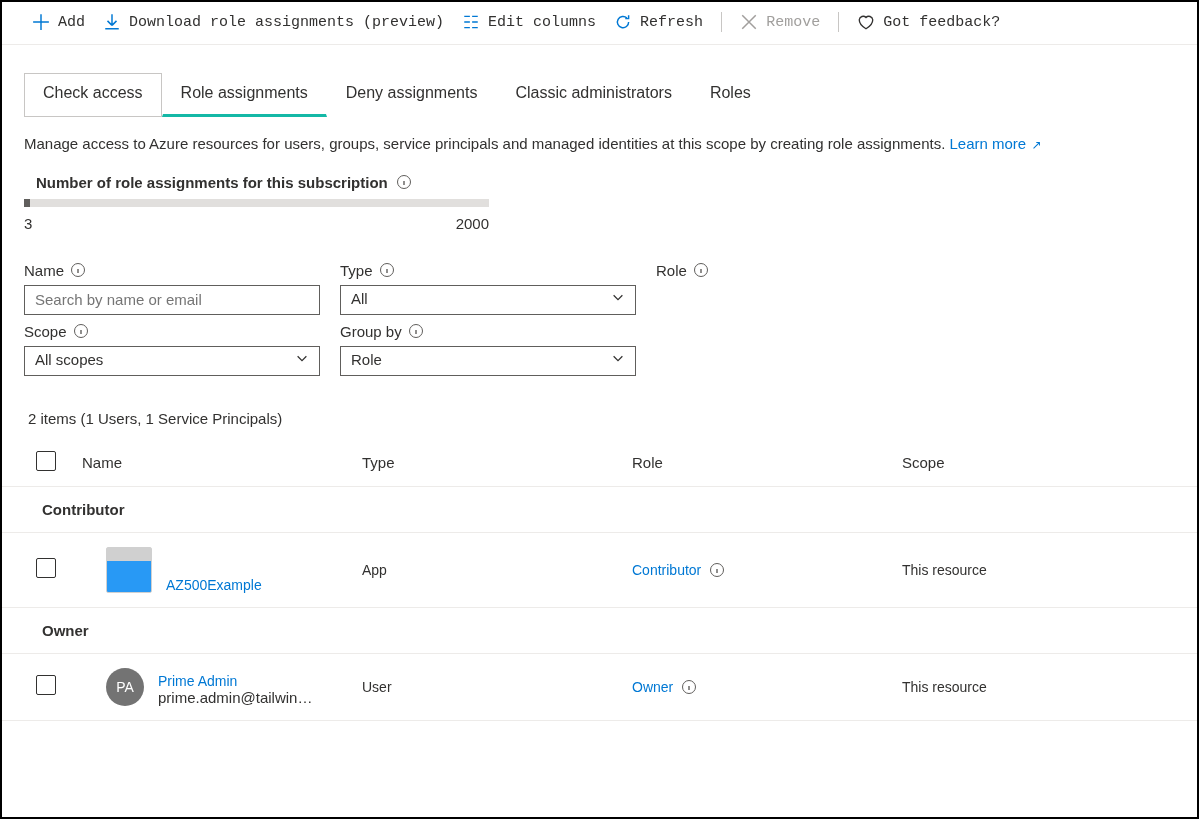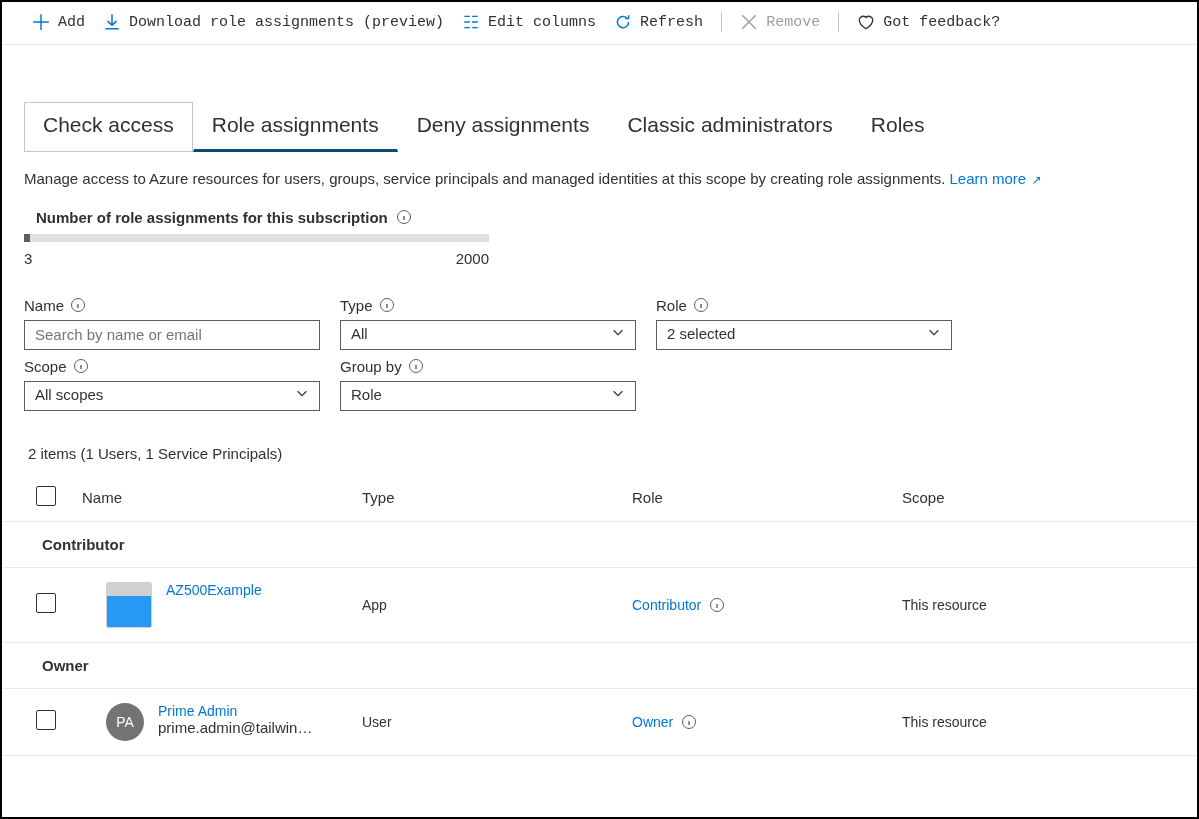--- a/index.html
+++ b/index.html
@@ -40,32 +40,31 @@
   .icon svg { width: 18px; height: 18px; }
 
   
   .tabs {
     display: flex;
     gap: 0;
     padding: 28px 22px 0 22px;
   }
   .tab {
     padding: 10px 18px 14px 18px;
-    font-size: 21px;
+    font-size: 16px;
     color: #323130;
     cursor: pointer;
     border: 1px solid transparent;
-    margin-top: 29px;
   }
   .tab.boxed {
     border: 1px solid #c8c6c4;
     border-bottom-color: #c8c6c4;
   }
   .tab.active {
-    border-bottom: 3px solid #0c4a6e;
+    border-bottom: 3px solid #14b8a6;
     font-weight: 400;
     padding-bottom: 11px;
   }
 
   
   .description {
     padding: 16px 15px 0 22px;
     font-size: 15px;
     line-height: 1.5;
     color: #323130;
@@ -153,21 +152,21 @@
     font-weight: 600;
     font-size: 15px;
     border-bottom: 1px solid #edebe9;
   }
   .row {
     display: flex;
     align-items: center;
     padding: 14px 22px 14px 34px;
     border-bottom: 1px solid #edebe9;
   }
-  .row .col-name { display: flex; align-items: flex-start; gap: 14px; padding-left: 24px; }
+  .row .col-name { display: flex; align-items: flex-end; gap: 14px; padding-left: 24px; }
   .avatar-app {
     width: 46px; height: 46px;
     background: linear-gradient(180deg, #d0d0d0 30%, #2899f5 30%);
     border-radius: 2px;
     border: 1px solid #d0d0d0;
   }
   .avatar-user {
     width: 38px; height: 38px;
     border-radius: 50%;
     background: #737373;
@@ -337,26 +336,20 @@
 
     <div class="filter-col">
       <div class="filter-label">
         <span>Role</span>
         <span class="info-icon">
             <svg viewBox="0 0 16 16" fill="none" stroke="#605e5c" stroke-width="1">
               <circle cx="8" cy="8" r="6.5"></circle>
               <path d="M8 5v0M8 7v4" stroke-width="1.4"></path>
             </svg>
           </span>
-      </div>
-      <div class="filter-select">
-        <span>2 selected</span>
-        <span class="chevron"><svg viewBox="0 0 16 16" fill="none" stroke="#323130" stroke-width="1.4">
-              <path d="M3 6l5 5 5-5"></path>
-            </svg></span>
       </div>
     </div>
   </div>
 
   <div class="items-summary">2 items (1 Users, 1 Service Principals)</div>
 
   <div class="table">
     <div class="table-header">
       <div class="col-check"><span class="checkbox"></span></div>
       <div class="col-name">Name</div>

